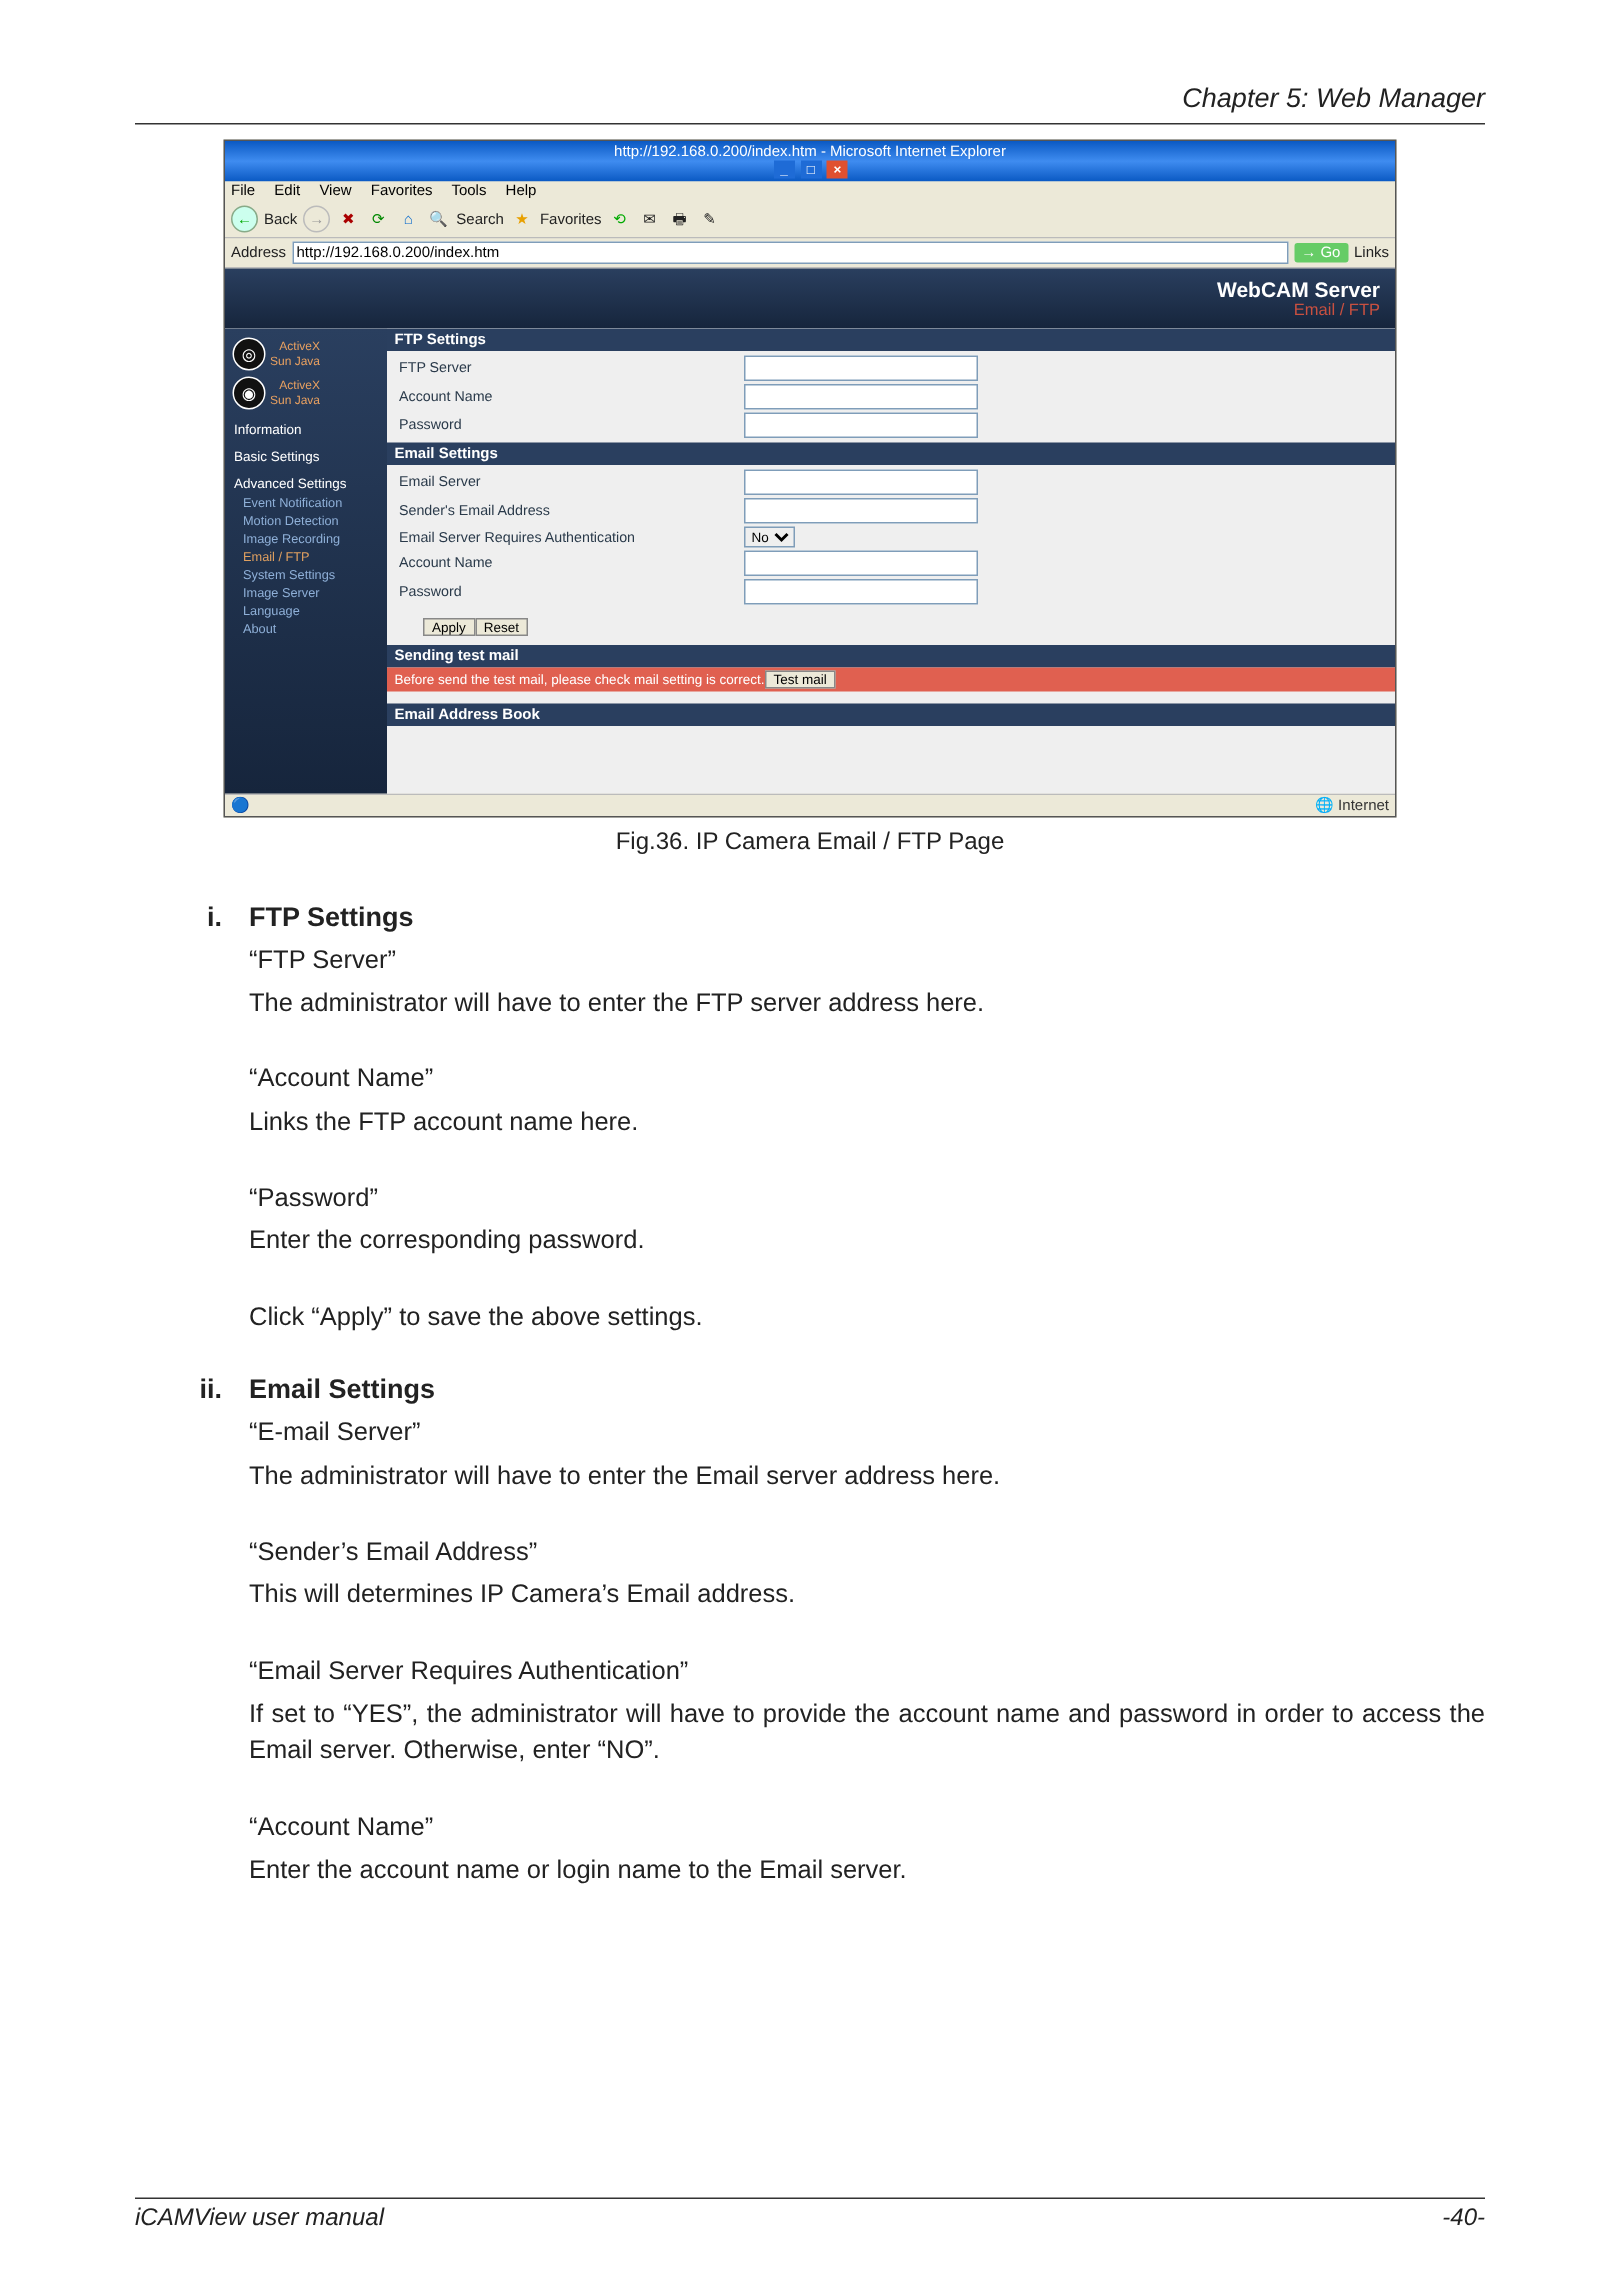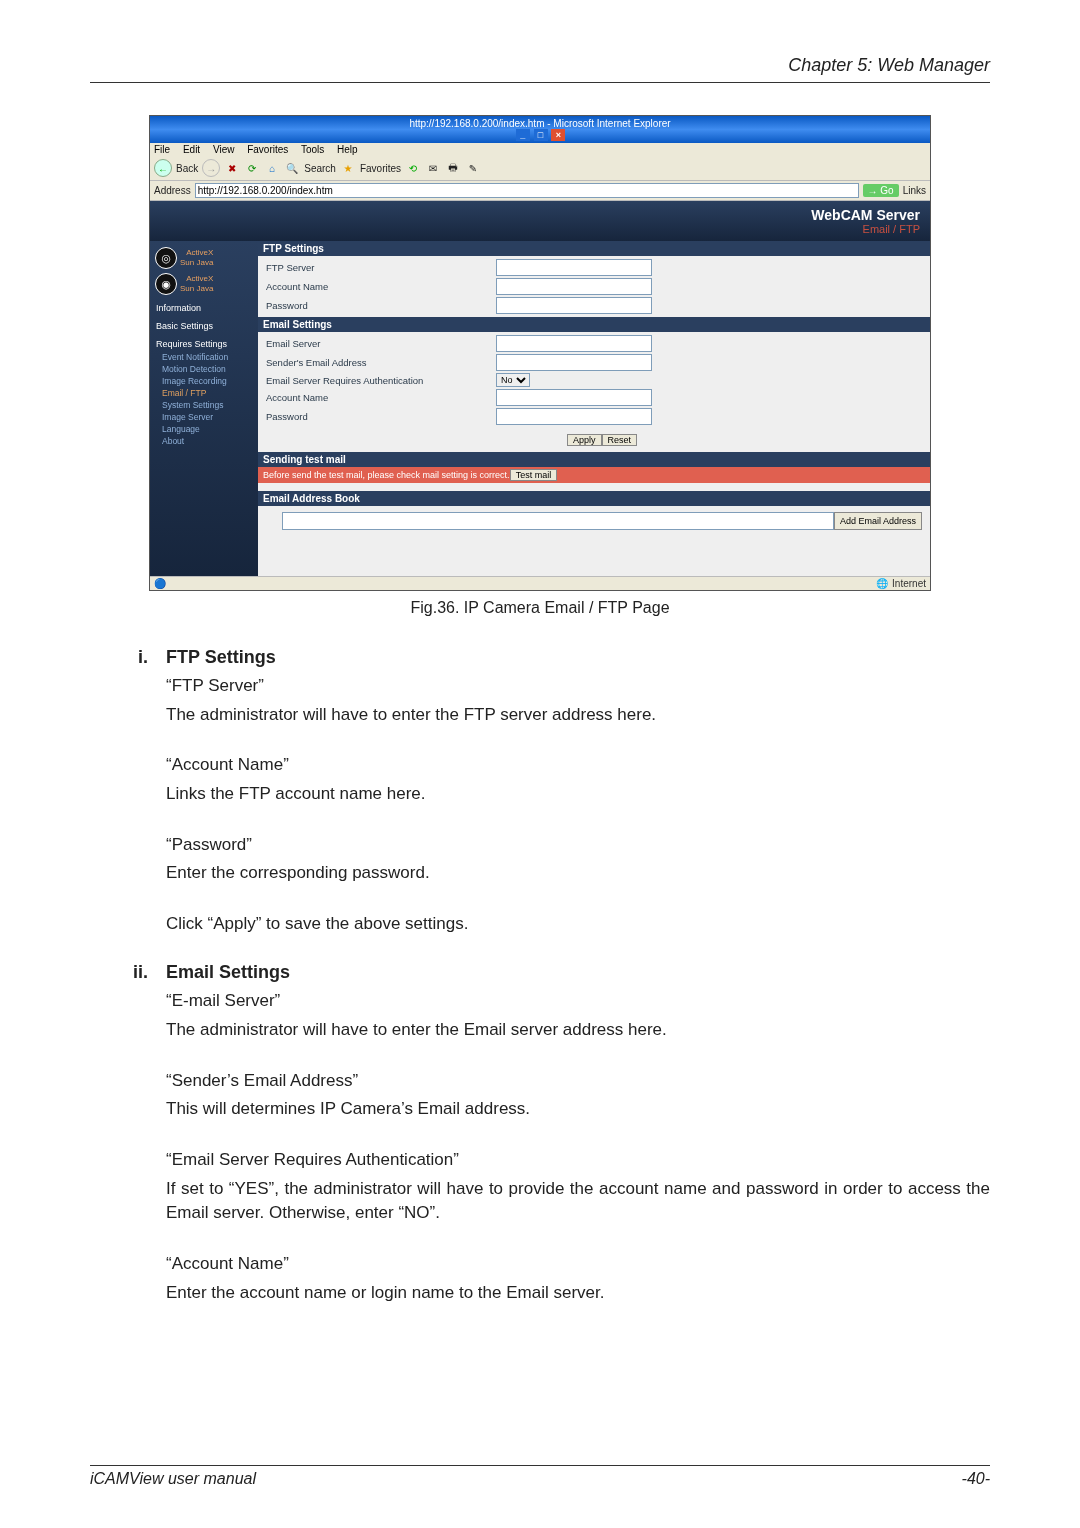--- a/index.html
+++ b/index.html
@@ -16,21 +16,21 @@
     box-sizing: border-box;
     position: relative;
   }
   .chapter-header {
     text-align: right;
     font-style: italic;
     font-size: 18px;
     color: #222;
     padding-bottom: 6px;
     border-bottom: 1px solid #333;
-    margin-bottom: 32px;
+    margin-bottom: 10px;
   }
   .screenshot {
     width: 780px;
     margin: 0 auto 8px auto;
     border: 1px solid #555;
     font-size: 10px;
     background: #ece9d8;
   }
   .ie-titlebar {
     background: linear-gradient(to bottom, #0a59c3, #3f8cf0 50%, #0a59c3);
@@ -160,21 +160,21 @@
     display:flex;
     align-items:center;
     padding:1px 0;
     font-size:9.5px;
     color:#2a3a4a;
   }
   .form-row .lbl{width:230px;padding-left:4px;}
   .form-row input.txt{width:150px;height:13px;border:1px solid #7f9db9;font-size:9px;}
   .form-row select{font-size:9px;border:1px solid #7f9db9;}
   .btn{font-size:9px;border:1px solid #888;background:#ece9d8;padding:0 5px;}
-  .btnrow{display:flex;justify-content:center;gap:0;padding:6px 8px;margin-left:16px;}
+  .btnrow{display:flex;justify-content:flex-start;gap:0;padding:6px 8px;margin-left:16px;}
   .testmail-note{
     background:#e06050;color:#fff;font-size:9px;padding:2px 5px;
     display:flex;justify-content:flex-start;align-items:center;
   }
   .ie-status{
     background:#ece9d8;border-top:1px solid #bbb;
     display:flex;justify-content:space-between;align-items:center;
     padding:1px 4px;font-size:10px;color:#333;
   }
   .caption{
@@ -274,21 +274,21 @@
         </div>
         <div class="wc-cambox">
           <span class="cam-ico">◉</span>
           <span class="cam-links">
             <span class="orange">ActiveX</span><br>
             <span class="orange">Sun Java</span>
           </span>
         </div>
         <div class="wc-navhead">Information</div>
         <div class="wc-navhead">Basic Settings</div>
-        <div class="wc-navhead">Requires Settings</div>
+        <div class="wc-navhead">Advanced Settings</div>
         <div class="wc-navitem">Event Notification</div>
         <div class="wc-navitem">Motion Detection</div>
         <div class="wc-navitem">Image Recording</div>
         <div class="wc-navitem sel">Email / FTP</div>
         <div class="wc-navitem">System Settings</div>
         <div class="wc-navitem">Image Server</div>
         <div class="wc-navitem">Language</div>
         <div class="wc-navitem">About</div>
       </div>
       <div class="wc-main">
@@ -334,24 +334,20 @@
           <button class="btn">Apply</button>
           <button class="btn">Reset</button>
         </div>
         <div class="sec-bar">Sending test mail</div>
         <div class="testmail-note">
           <span>Before send the test mail, please check mail setting is correct.</span>
           <button class="btn" style="color:#000;">Test mail</button>
         </div>
         <div style="height:8px;"></div>
         <div class="sec-bar">Email Address Book</div>
-        <div class="btnrow">
-          <input class="txt" style="flex: 1 1 0%; height: 14px; border: 1px solid rgb(127, 157, 185);">
-          <button class="btn">Add Email Address</button>
-        </div>
         <div style="height:40px;background:#efefef;"></div>
       </div>
     </div>
     <div class="ie-status">
       <span>🔵</span>
       <span><span>🌐</span> <span>Internet</span></span>
     </div>
   </div>
 
   <div class="caption">Fig.36.  IP Camera Email / FTP Page</div>

